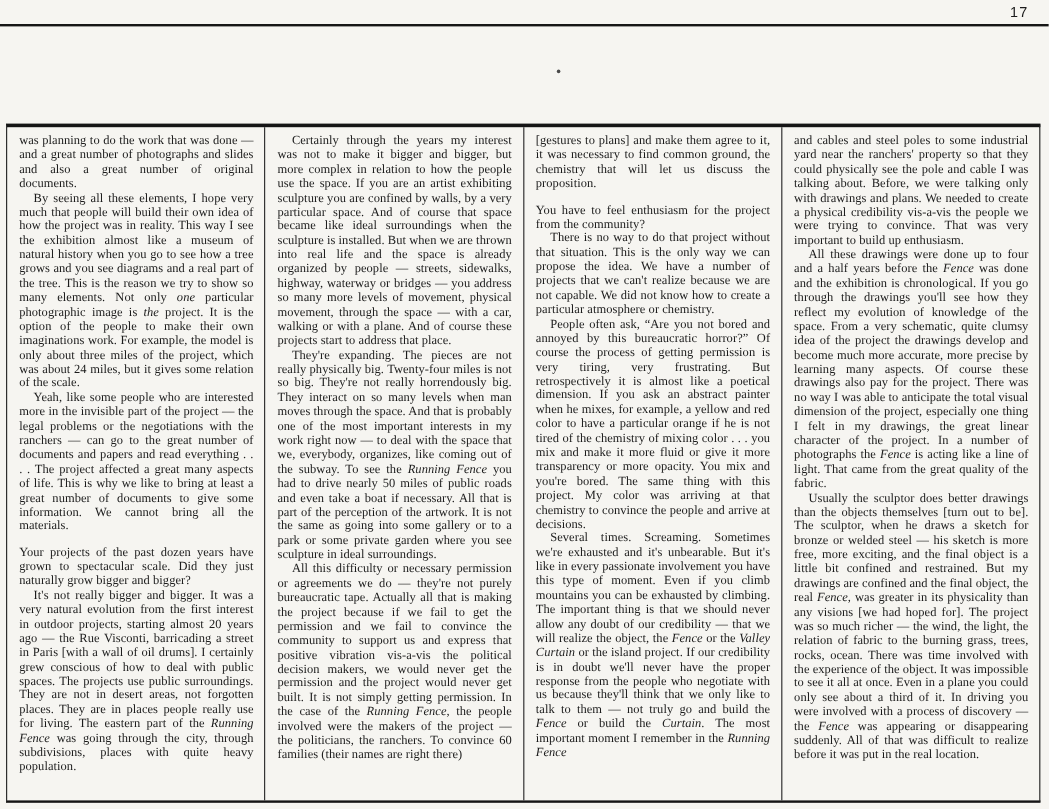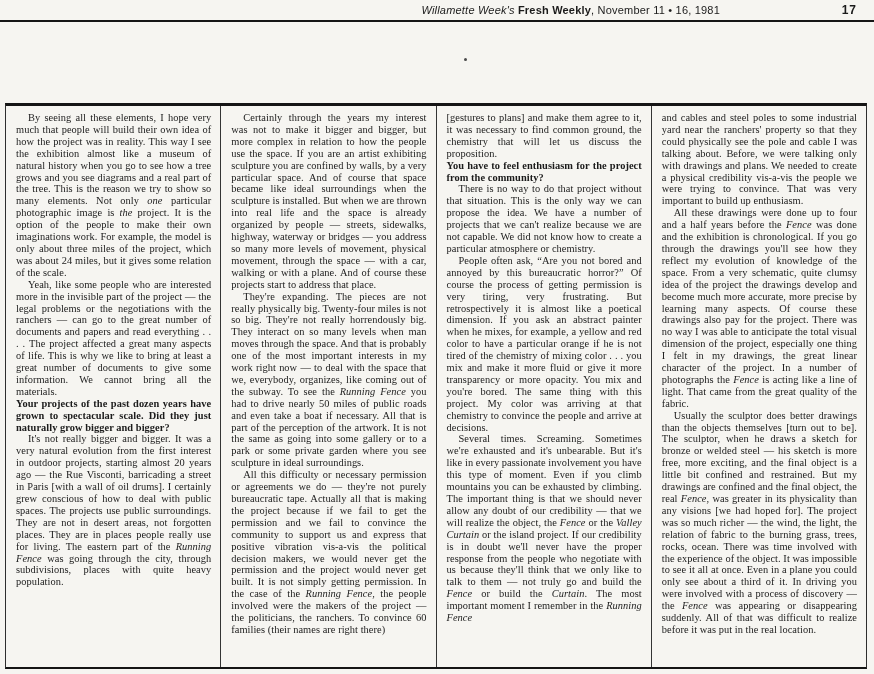--- a/index.html
+++ b/index.html
@@ -19,21 +19,21 @@
     font-size: 11px;
   }
   .masthead {
     position: absolute; top: 4px; right: 154px;
     white-space: nowrap; letter-spacing: 0.2px;
   }
   .masthead .pub { font-style: italic; }
   .masthead .title { font-weight: bold; }
   .pageno {
     position: absolute; top: 3px; right: 17px;
-    font-weight: bold; font-size: 12px; letter-spacing: 1px;
+    font-weight: normal; font-size: 12px; letter-spacing: 1px;
   }
   .header-rule {
     position: absolute; top: 20px; left: 0; right: 0; height: 2px;
     background: #161616;
   }
 
   .ink-speck {
     position: absolute; left: 464px; top: 58px;
     width: 3px; height: 3px; border-radius: 50%;
     background: #4a4a4a;
@@ -62,43 +62,39 @@
   .col p {
     margin: 0;
     font-size: 10.4px;
     line-height: 11.9px;
     text-align: justify;
     letter-spacing: 0.05px;
   }
   .col p.body { text-indent: 12px; }
   .col p.cont { text-indent: 0; }
   .col p.q {
-    font-weight: bold;
-    margin-top: 0;
+    font-weight: normal;
+    margin-top: 10px;
     text-indent: 0;
   }
   .col p .it { font-style: italic; }
 </style>
 </head>
 <body>
 
 <div class="header">
-  <div class="masthead">
-    <span class="pub">Willamette Week's</span>
-    <span> </span>
-    <span class="title">Fresh Weekly</span><span>, November 11 • 16, 1981</span>
-  </div>
   <div class="pageno">17</div>
 </div>
 <div class="header-rule"></div>
 
 <div class="ink-speck"></div>
 
 <div class="content">
   <div class="col">
+      <p class="cont"><span>was planning to do the work that was done — and a great number of photographs and slides and also a great number of original documents.</span></p>
       <p class="body"><span>By seeing all these elements, I hope very much that people will build their own idea of how the project was in reality. This way I see the exhibition almost like a museum of natural history when you go to see how a tree grows and you see diagrams and a real part of the tree. This is the reason we try to show so many elements. Not only </span><span class="it">one</span><span> particular photographic image is </span><span class="it">the</span><span> project. It is the option of the people to make their own imaginations work. For example, the model is only about three miles of the project, which was about 24 miles, but it gives some relation of the scale.</span></p>
       <p class="body"><span>Yeah, like some people who are interested more in the invisible part of the project — the legal problems or the negotiations with the ranchers — can go to the great number of documents and papers and read everything . . . . The project affected a great many aspects of life. This is why we like to bring at least a great number of documents to give some information. We cannot bring all the materials.</span></p>
       <p class="q"><span>Your projects of the past dozen years have grown to spectacular scale. Did they just naturally grow bigger and bigger?</span></p>
       <p class="body"><span>It's not really bigger and bigger. It was a very natural evolution from the first interest in outdoor projects, starting almost 20 years ago — the Rue Visconti, barricading a street in Paris [with a wall of oil drums]. I certainly grew conscious of how to deal with public spaces. The projects use public surroundings. They are not in desert areas, not forgotten places. They are in places people really use for living. The eastern part of the </span><span class="it">Running Fence</span><span> was going through the city, through subdivisions, places with quite heavy population.</span></p>
     </div>
   <div class="col">
       <p class="body"><span>Certainly through the years my interest was not to make it bigger and bigger, but more complex in relation to how the people use the space. If you are an artist exhibiting sculpture you are confined by walls, by a very particular space. And of course that space became like ideal surroundings when the sculpture is installed. But when we are thrown into real life and the space is already organized by people — streets, sidewalks, highway, waterway or bridges — you address so many more levels of movement, physical movement, through the space — with a car, walking or with a plane. And of course these projects start to address that place.</span></p>
       <p class="body"><span>They're expanding. The pieces are not really physically big. Twenty-four miles is not so big. They're not really horrendously big. They interact on so many levels when man moves through the space. And that is probably one of the most important interests in my work right now — to deal with the space that we, everybody, organizes, like coming out of the subway. To see the </span><span class="it">Running Fence</span><span> you had to drive nearly 50 miles of public roads and even take a boat if necessary. All that is part of the perception of the artwork. It is not the same as going into some gallery or to a park or some private garden where you see sculpture in ideal surroundings.</span></p>
       <p class="body"><span>All this difficulty or necessary permission or agreements we do — they're not purely bureaucratic tape. Actually all that is making the project because if we fail to get the permission and we fail to convince the community to support us and express that positive vibration vis-a-vis the political decision makers, we would never get the permission and the project would never get built. It is not simply getting permission. In the case of the </span><span class="it">Running Fence</span><span>, the people involved were the makers of the project — the politicians, the ranchers. To convince 60 families (their names are right there)</span></p>
     </div>

